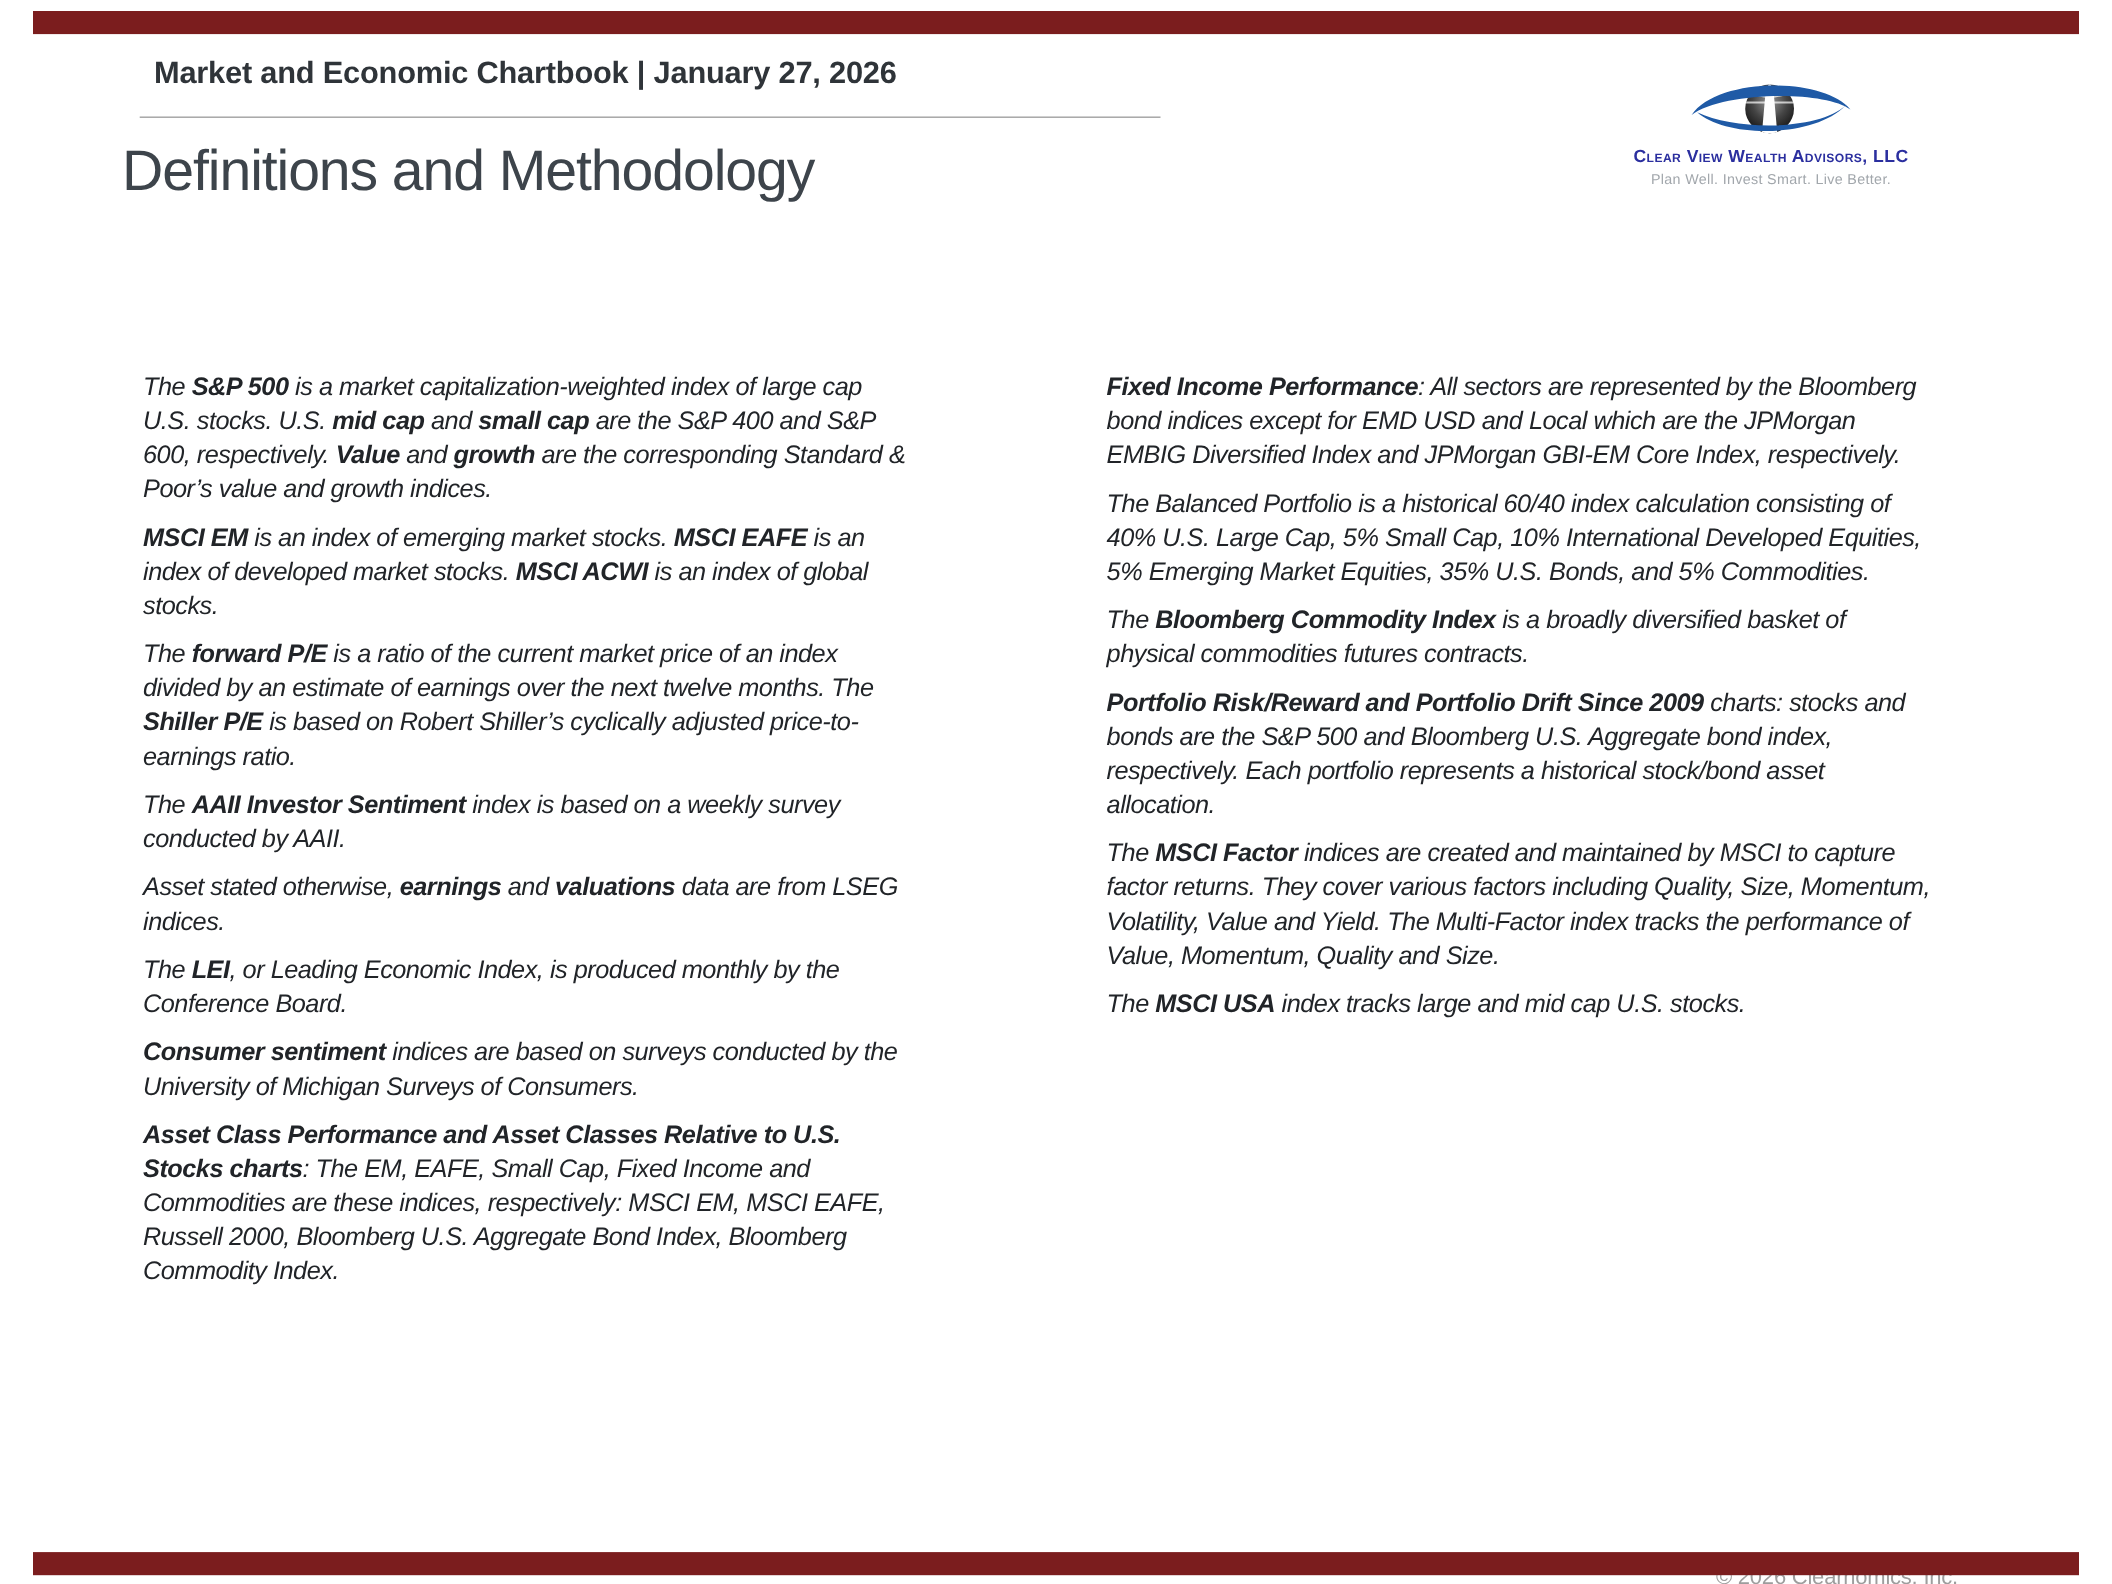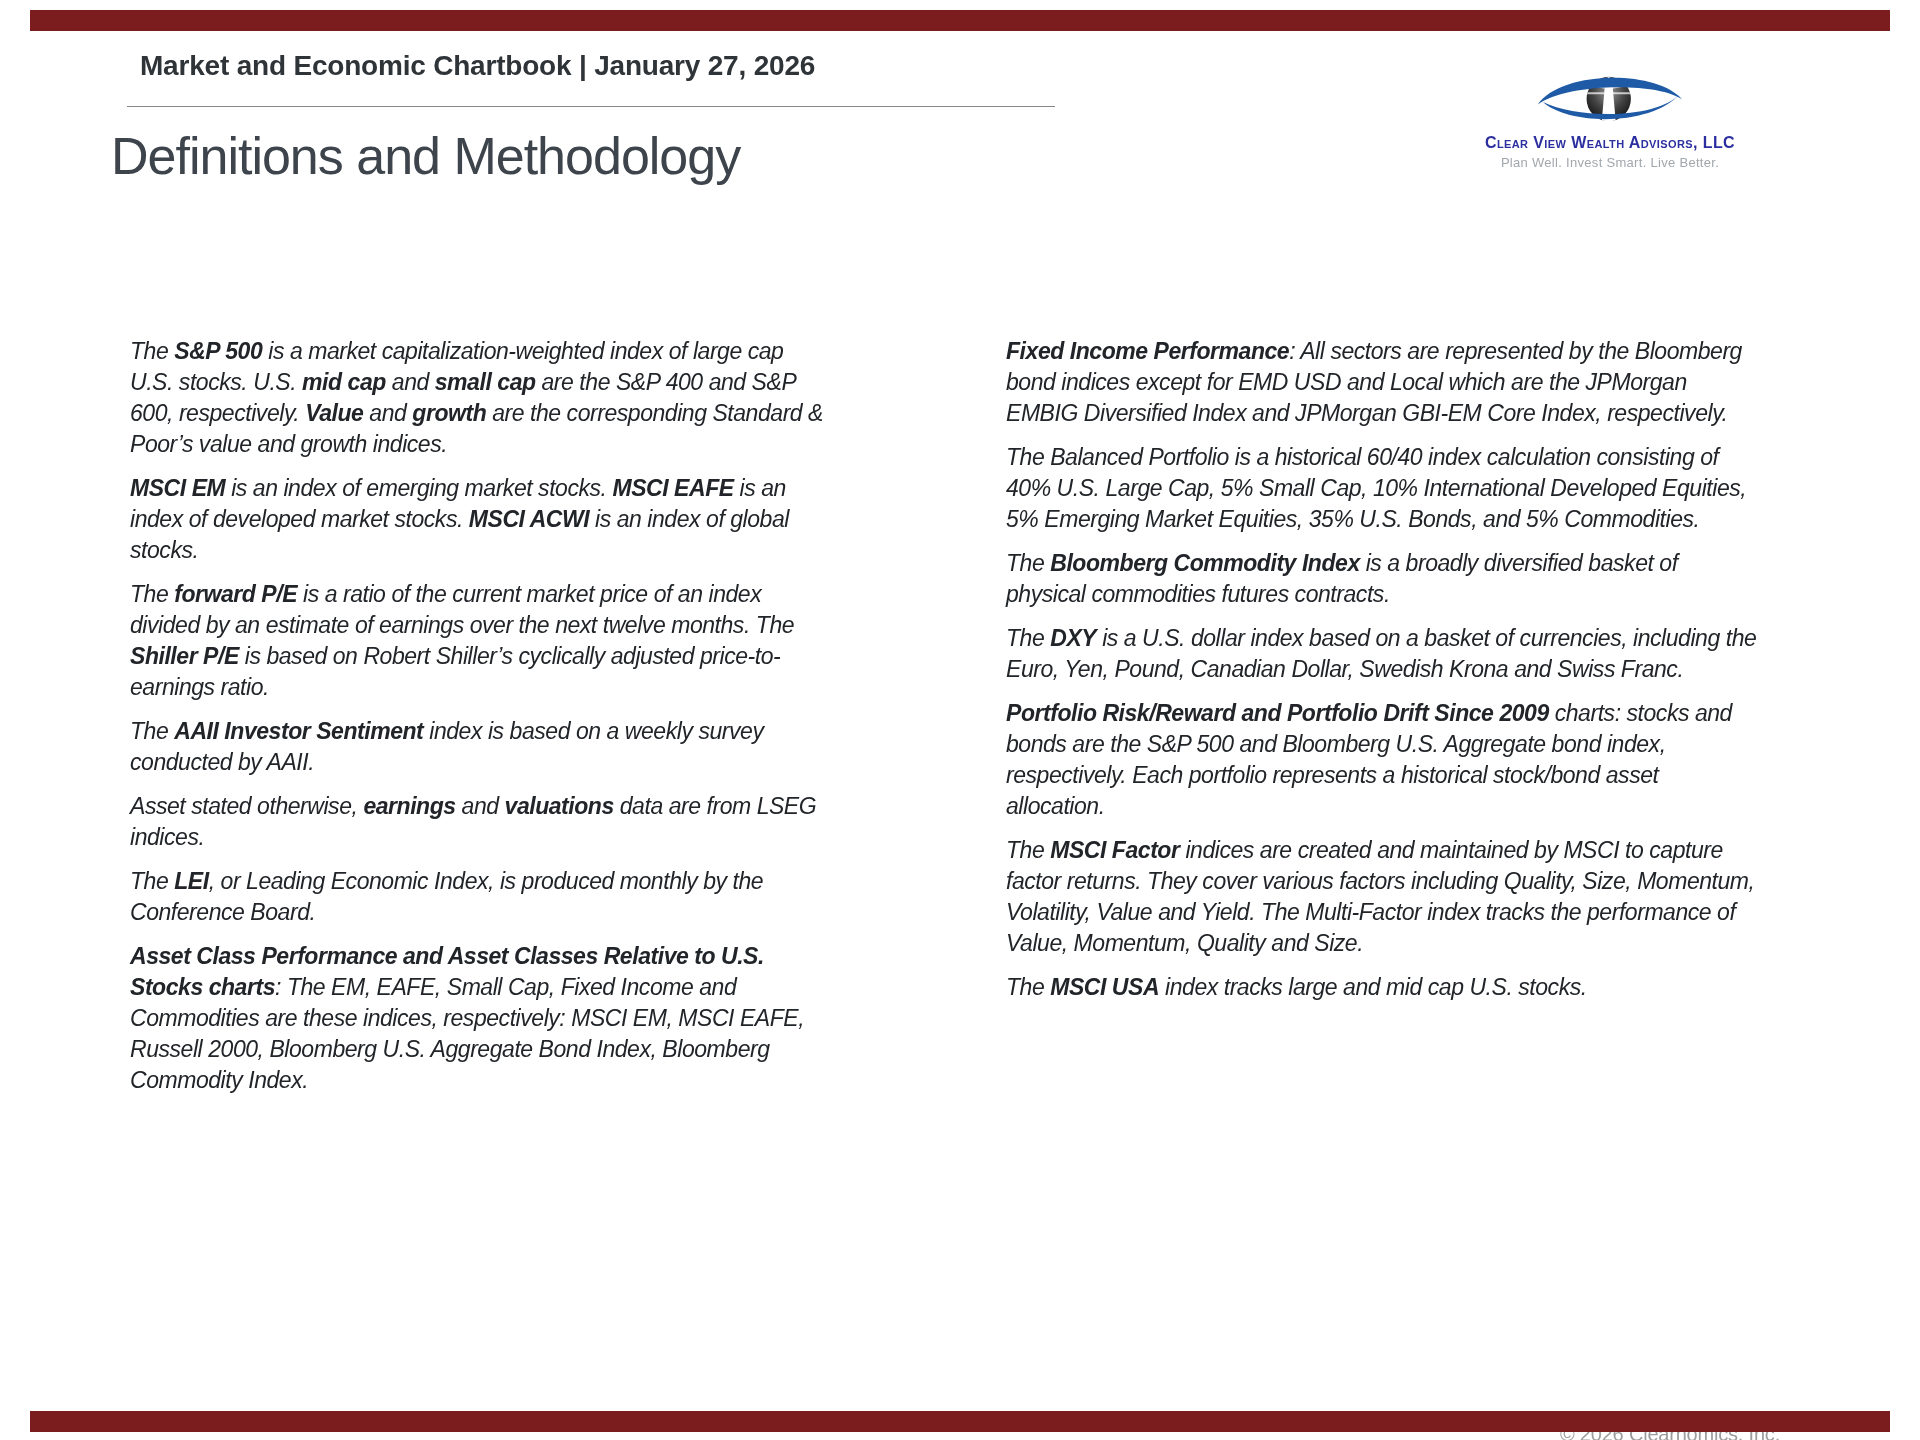--- a/index.html
+++ b/index.html
@@ -97,28 +97,28 @@
     <div class="tagline">Plan Well. Invest Smart. Live Better.</div>
   </div>
 
   <div class="col left">
       <p><span>The </span><b>S&amp;P 500</b><span> is a market capitalization-weighted index of large cap U.S. stocks. U.S. </span><b>mid cap</b><span> and </span><b>small cap</b><span> are the S&amp;P 400 and S&amp;P 600, respectively. </span><b>Value</b><span> and </span><b>growth</b><span> are the corresponding Standard &amp; Poor’s value and growth indices.</span></p>
       <p><b>MSCI EM</b><span> is an index of emerging market stocks. </span><b>MSCI EAFE</b><span> is an index of developed market stocks. </span><b>MSCI ACWI</b><span> is an index of global stocks.</span></p>
       <p><span>The </span><b>forward P/E</b><span> is a ratio of the current market price of an index divided by an estimate of earnings over the next twelve months. The </span><b>Shiller P/E</b><span> is based on Robert Shiller’s cyclically adjusted price-to-earnings ratio.</span></p>
       <p><span>The </span><b>AAII Investor Sentiment</b><span> index is based on a weekly survey conducted by AAII.</span></p>
       <p><span>Asset stated otherwise, </span><b>earnings</b><span> and </span><b>valuations</b><span> data are from LSEG indices.</span></p>
       <p><span>The </span><b>LEI</b><span>, or Leading Economic Index, is produced monthly by the Conference Board.</span></p>
+      <p><b>Consumer sentiment</b><span> indices are based on surveys conducted by the University of Michigan Surveys of Consumers.</span></p>
       <p><b>Asset Class Performance and Asset Classes Relative to U.S. Stocks charts</b><span>: The EM, EAFE, Small Cap, Fixed Income and Commodities are these indices, respectively: MSCI EM, MSCI EAFE, Russell 2000, Bloomberg U.S. Aggregate Bond Index, Bloomberg Commodity Index.</span></p>
     </div>
 
   <div class="col right">
       <p><b>Fixed Income Performance</b><span>: All sectors are represented by the Bloomberg bond indices except for EMD USD and Local which are the JPMorgan EMBIG Diversified Index and JPMorgan GBI-EM Core Index, respectively.</span></p>
       <p><span>The Balanced Portfolio is a historical 60/40 index calculation consisting of 40% U.S. Large Cap, 5% Small Cap, 10% International Developed Equities, 5% Emerging Market Equities, 35% U.S. Bonds, and 5% Commodities.</span></p>
       <p><span>The </span><b>Bloomberg Commodity Index</b><span> is a broadly diversified basket of physical commodities futures contracts.</span></p>
-      <p><span>The </span><b>DXY</b><span> is a U.S. dollar index based on a basket of currencies, including the Euro, Yen, Pound, Canadian Dollar, Swedish Krona and Swiss Franc.</span></p>
       <p><b>Portfolio Risk/Reward and Portfolio Drift Since 2009</b><span> charts: stocks and bonds are the S&amp;P 500 and Bloomberg U.S. Aggregate bond index, respectively. Each portfolio represents a historical stock/bond asset allocation.</span></p>
       <p><span>The </span><b>MSCI Factor</b><span> indices are created and maintained by MSCI to capture factor returns. They cover various factors including Quality, Size, Momentum, Volatility, Value and Yield. The Multi-Factor index tracks the performance of Value, Momentum, Quality and Size.</span></p>
       <p><span>The </span><b>MSCI USA</b><span> index tracks large and mid cap U.S. stocks.</span></p>
     </div>
 
   <div class="copyright">© 2026 Clearnomics, Inc.</div>
 
   <div class="accent-bar bottom"></div>
 
 </div>

